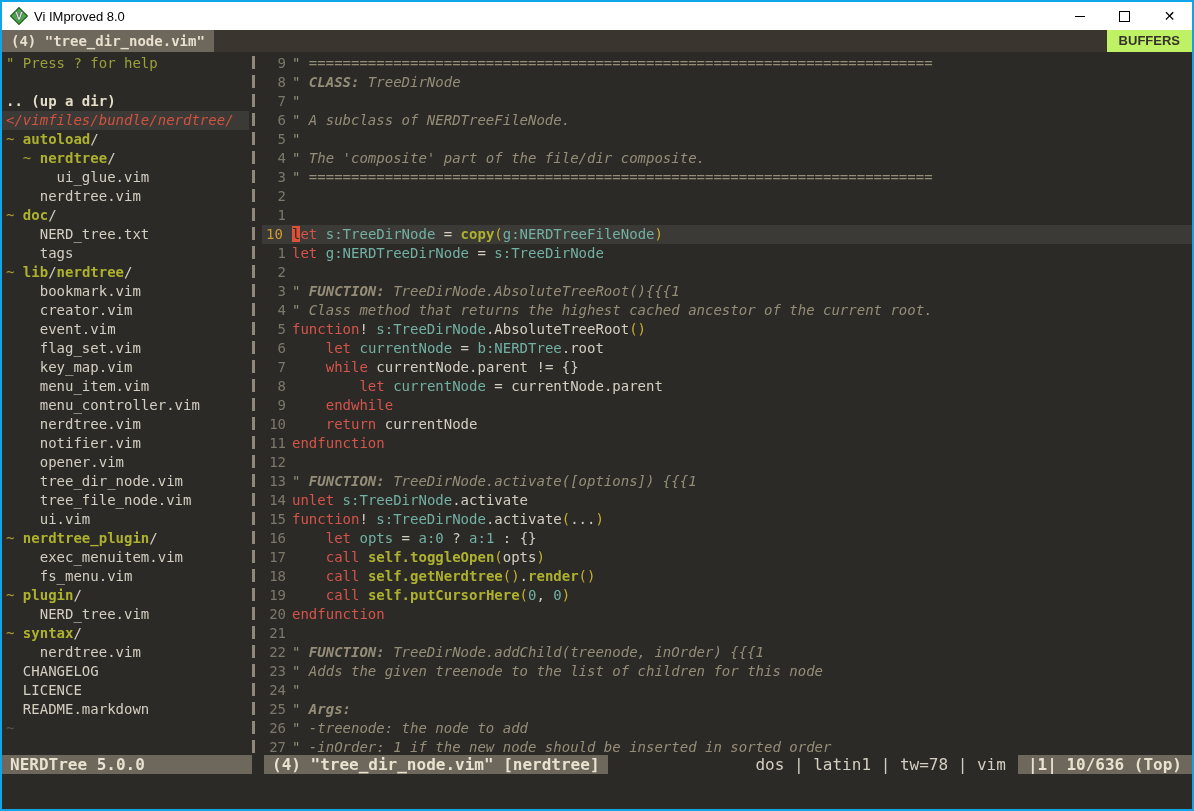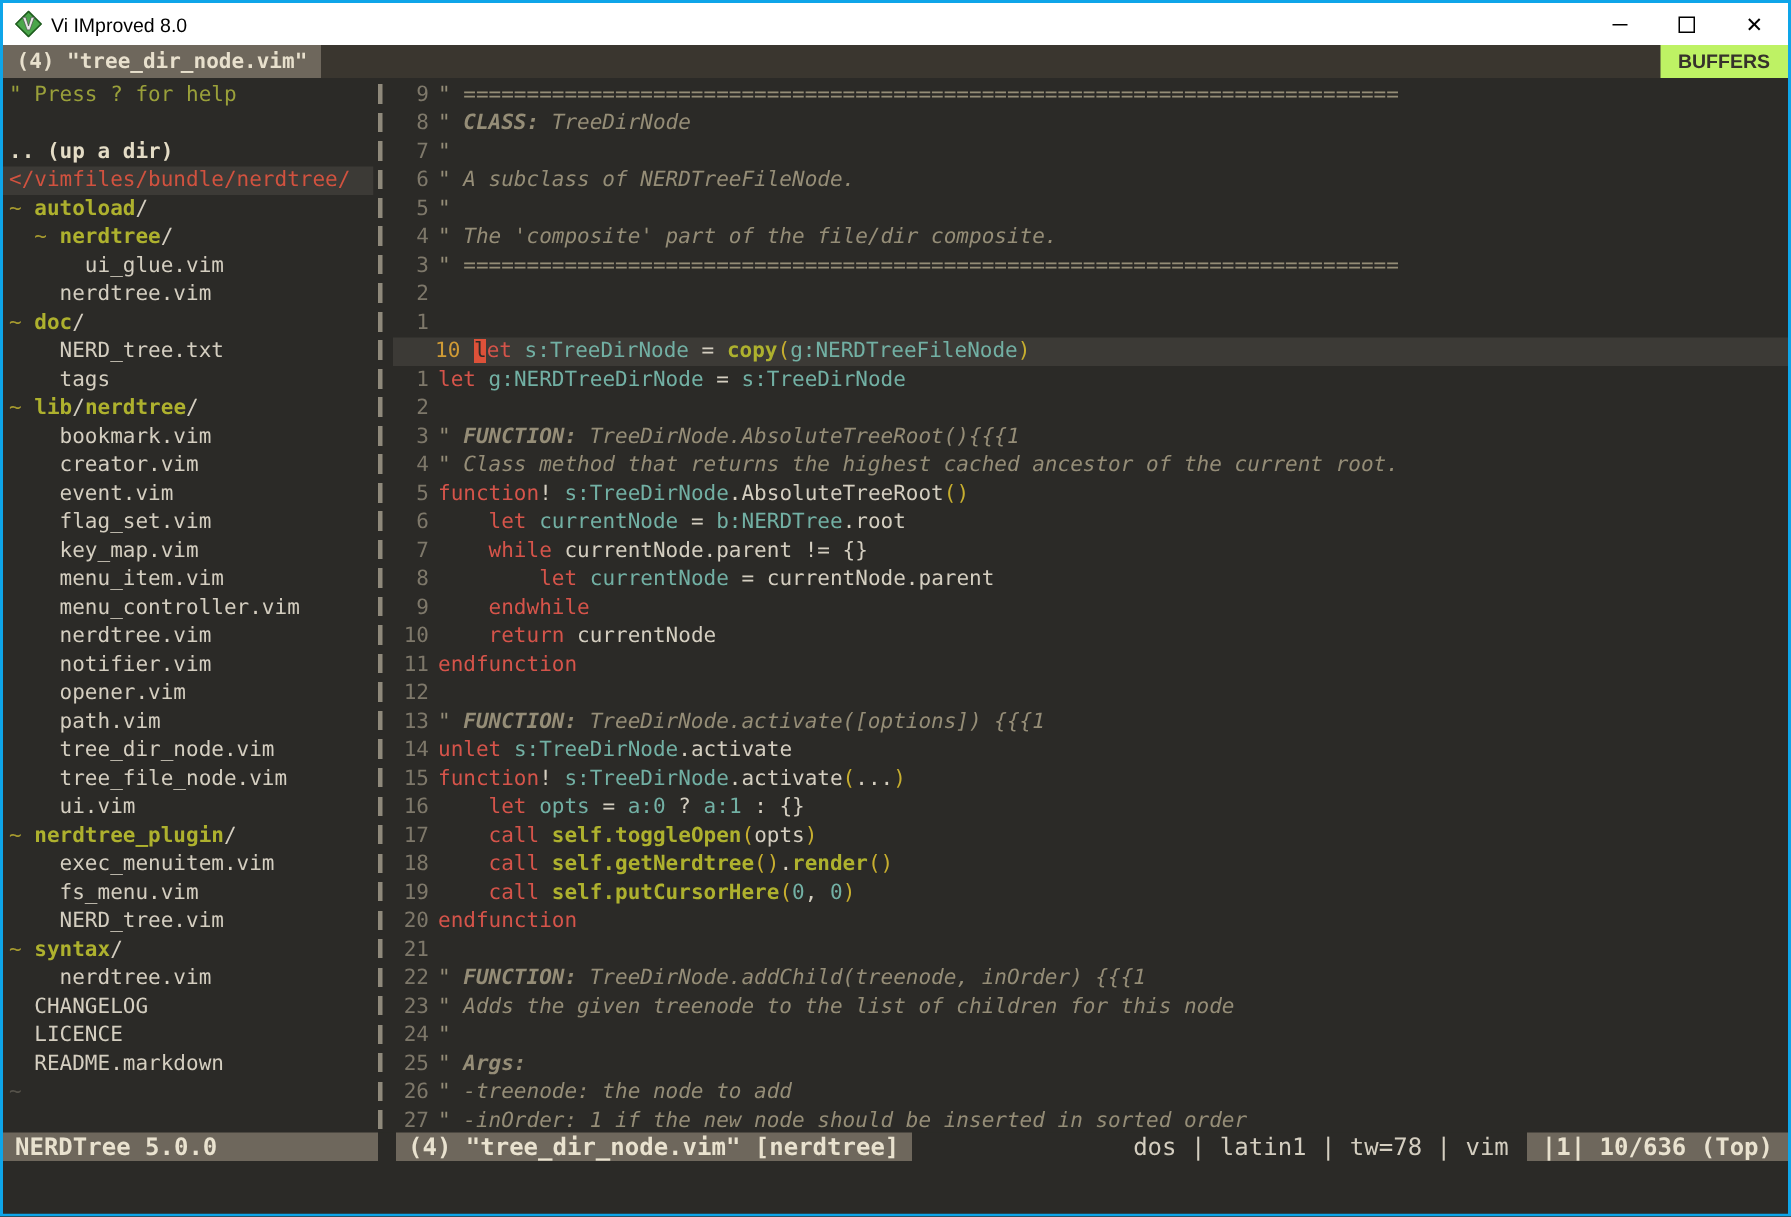--- a/index.html
+++ b/index.html
@@ -22,22 +22,22 @@
            font-family:"Liberation Sans",sans-serif;font-size:13px;padding:0 12px;line-height:22px;}
   
   .main{flex:1;display:flex;overflow:hidden;font-size:14px;line-height:19px;}
   .tree{width:247px;flex:none;padding-top:2px;overflow:hidden;}
   .sep{width:13px;flex:none;position:relative;}
   .sep::before{content:"";position:absolute;left:3px;top:2px;bottom:0;width:3px;
        background:repeating-linear-gradient(to bottom,transparent 0 2px,#8f897b 2px 15px,transparent 15px 19px);}
   .code{flex:1;padding-top:2px;overflow:hidden;}
   .row{display:block;white-space:pre;height:19px;overflow:hidden;}
   .tree .row{padding-left:4px;}
-  .curline{background:#3c3a36;padding-left:24px;}
-  .hlline{background:#3c3a36;}
+  .curline{background:#3c3a36;}
+  .hlline{background:#3c3a36;font-style:italic;}
   .lnum{display:inline-block;box-sizing:border-box;width:30px;padding-right:6px;
         text-align:right;color:#7e786a;}
   .lnum-cur{text-align:left;padding-left:4px;color:#d09b35;}
   
   .cm{color:#958d77;font-style:italic;}
   .cb{color:#958d77;font-style:italic;font-weight:bold;}
   .kw{color:#d5544a;}
   .id{color:#72b0a4;}
   .fn{color:#aeb12e;font-weight:bold;}
   .pa{color:#c7ae2f;}
@@ -108,27 +108,27 @@
         <div class="row"><span class="fi">    bookmark.vim</span></div>
         <div class="row"><span class="fi">    creator.vim</span></div>
         <div class="row"><span class="fi">    event.vim</span></div>
         <div class="row"><span class="fi">    flag_set.vim</span></div>
         <div class="row"><span class="fi">    key_map.vim</span></div>
         <div class="row"><span class="fi">    menu_item.vim</span></div>
         <div class="row"><span class="fi">    menu_controller.vim</span></div>
         <div class="row"><span class="fi">    nerdtree.vim</span></div>
         <div class="row"><span class="fi">    notifier.vim</span></div>
         <div class="row"><span class="fi">    opener.vim</span></div>
-        <div class="row"><span class="fi">    path.vim</span></div>
         <div class="row"><span class="fi">    tree_dir_node.vim</span></div>
         <div class="row"><span class="fi">    tree_file_node.vim</span></div>
         <div class="row"><span class="fi">    ui.vim</span></div>
         <div class="row"><span class="ar">~ </span><span class="dir">nerdtree_plugin</span><span class="sl">/</span></div>
         <div class="row"><span class="fi">    exec_menuitem.vim</span></div>
         <div class="row"><span class="fi">    fs_menu.vim</span></div>
+        <div class="row"><span class="ar">~ </span><span class="dir">plugin</span><span class="sl">/</span></div>
         <div class="row"><span class="fi">    NERD_tree.vim</span></div>
         <div class="row"><span class="ar">~ </span><span class="dir">syntax</span><span class="sl">/</span></div>
         <div class="row"><span class="fi">    nerdtree.vim</span></div>
         <div class="row"><span class="fi">  CHANGELOG</span></div>
         <div class="row"><span class="fi">  LICENCE</span></div>
         <div class="row"><span class="fi">  README.markdown</span></div>
         <div class="row"><span class="til">~</span></div>
       </div>
     <div class="sep"></div>
     <div class="code">

